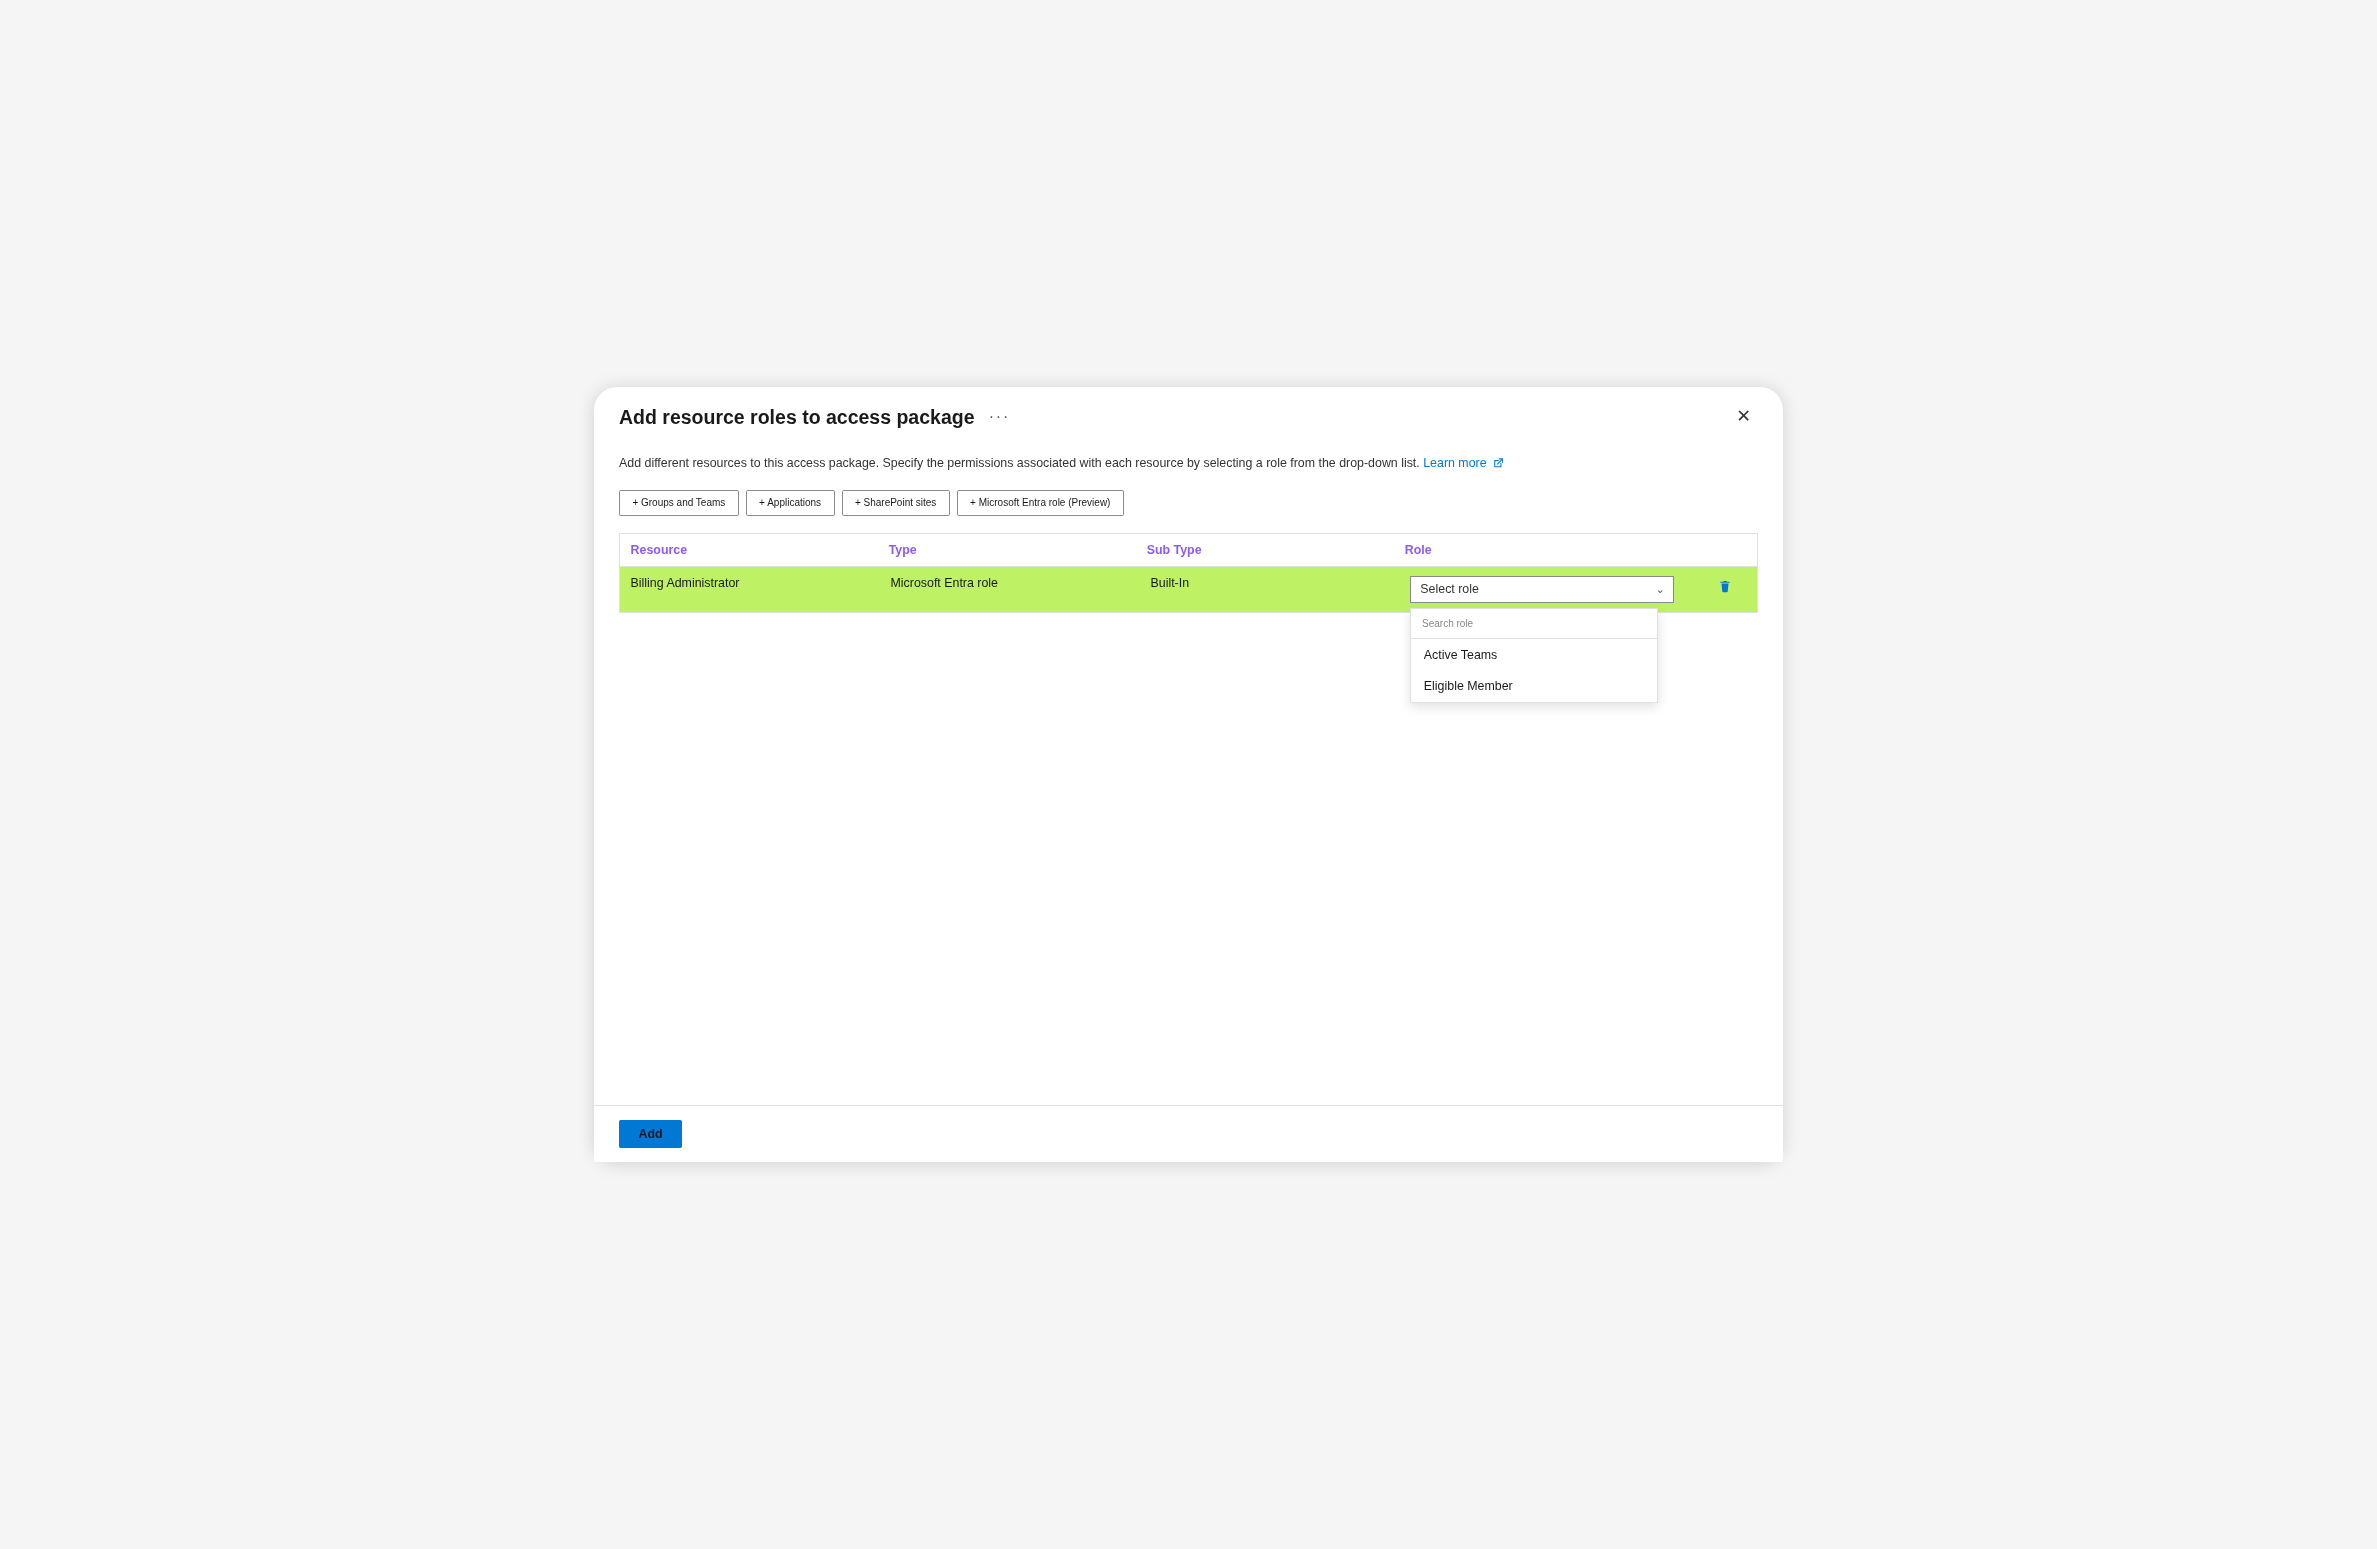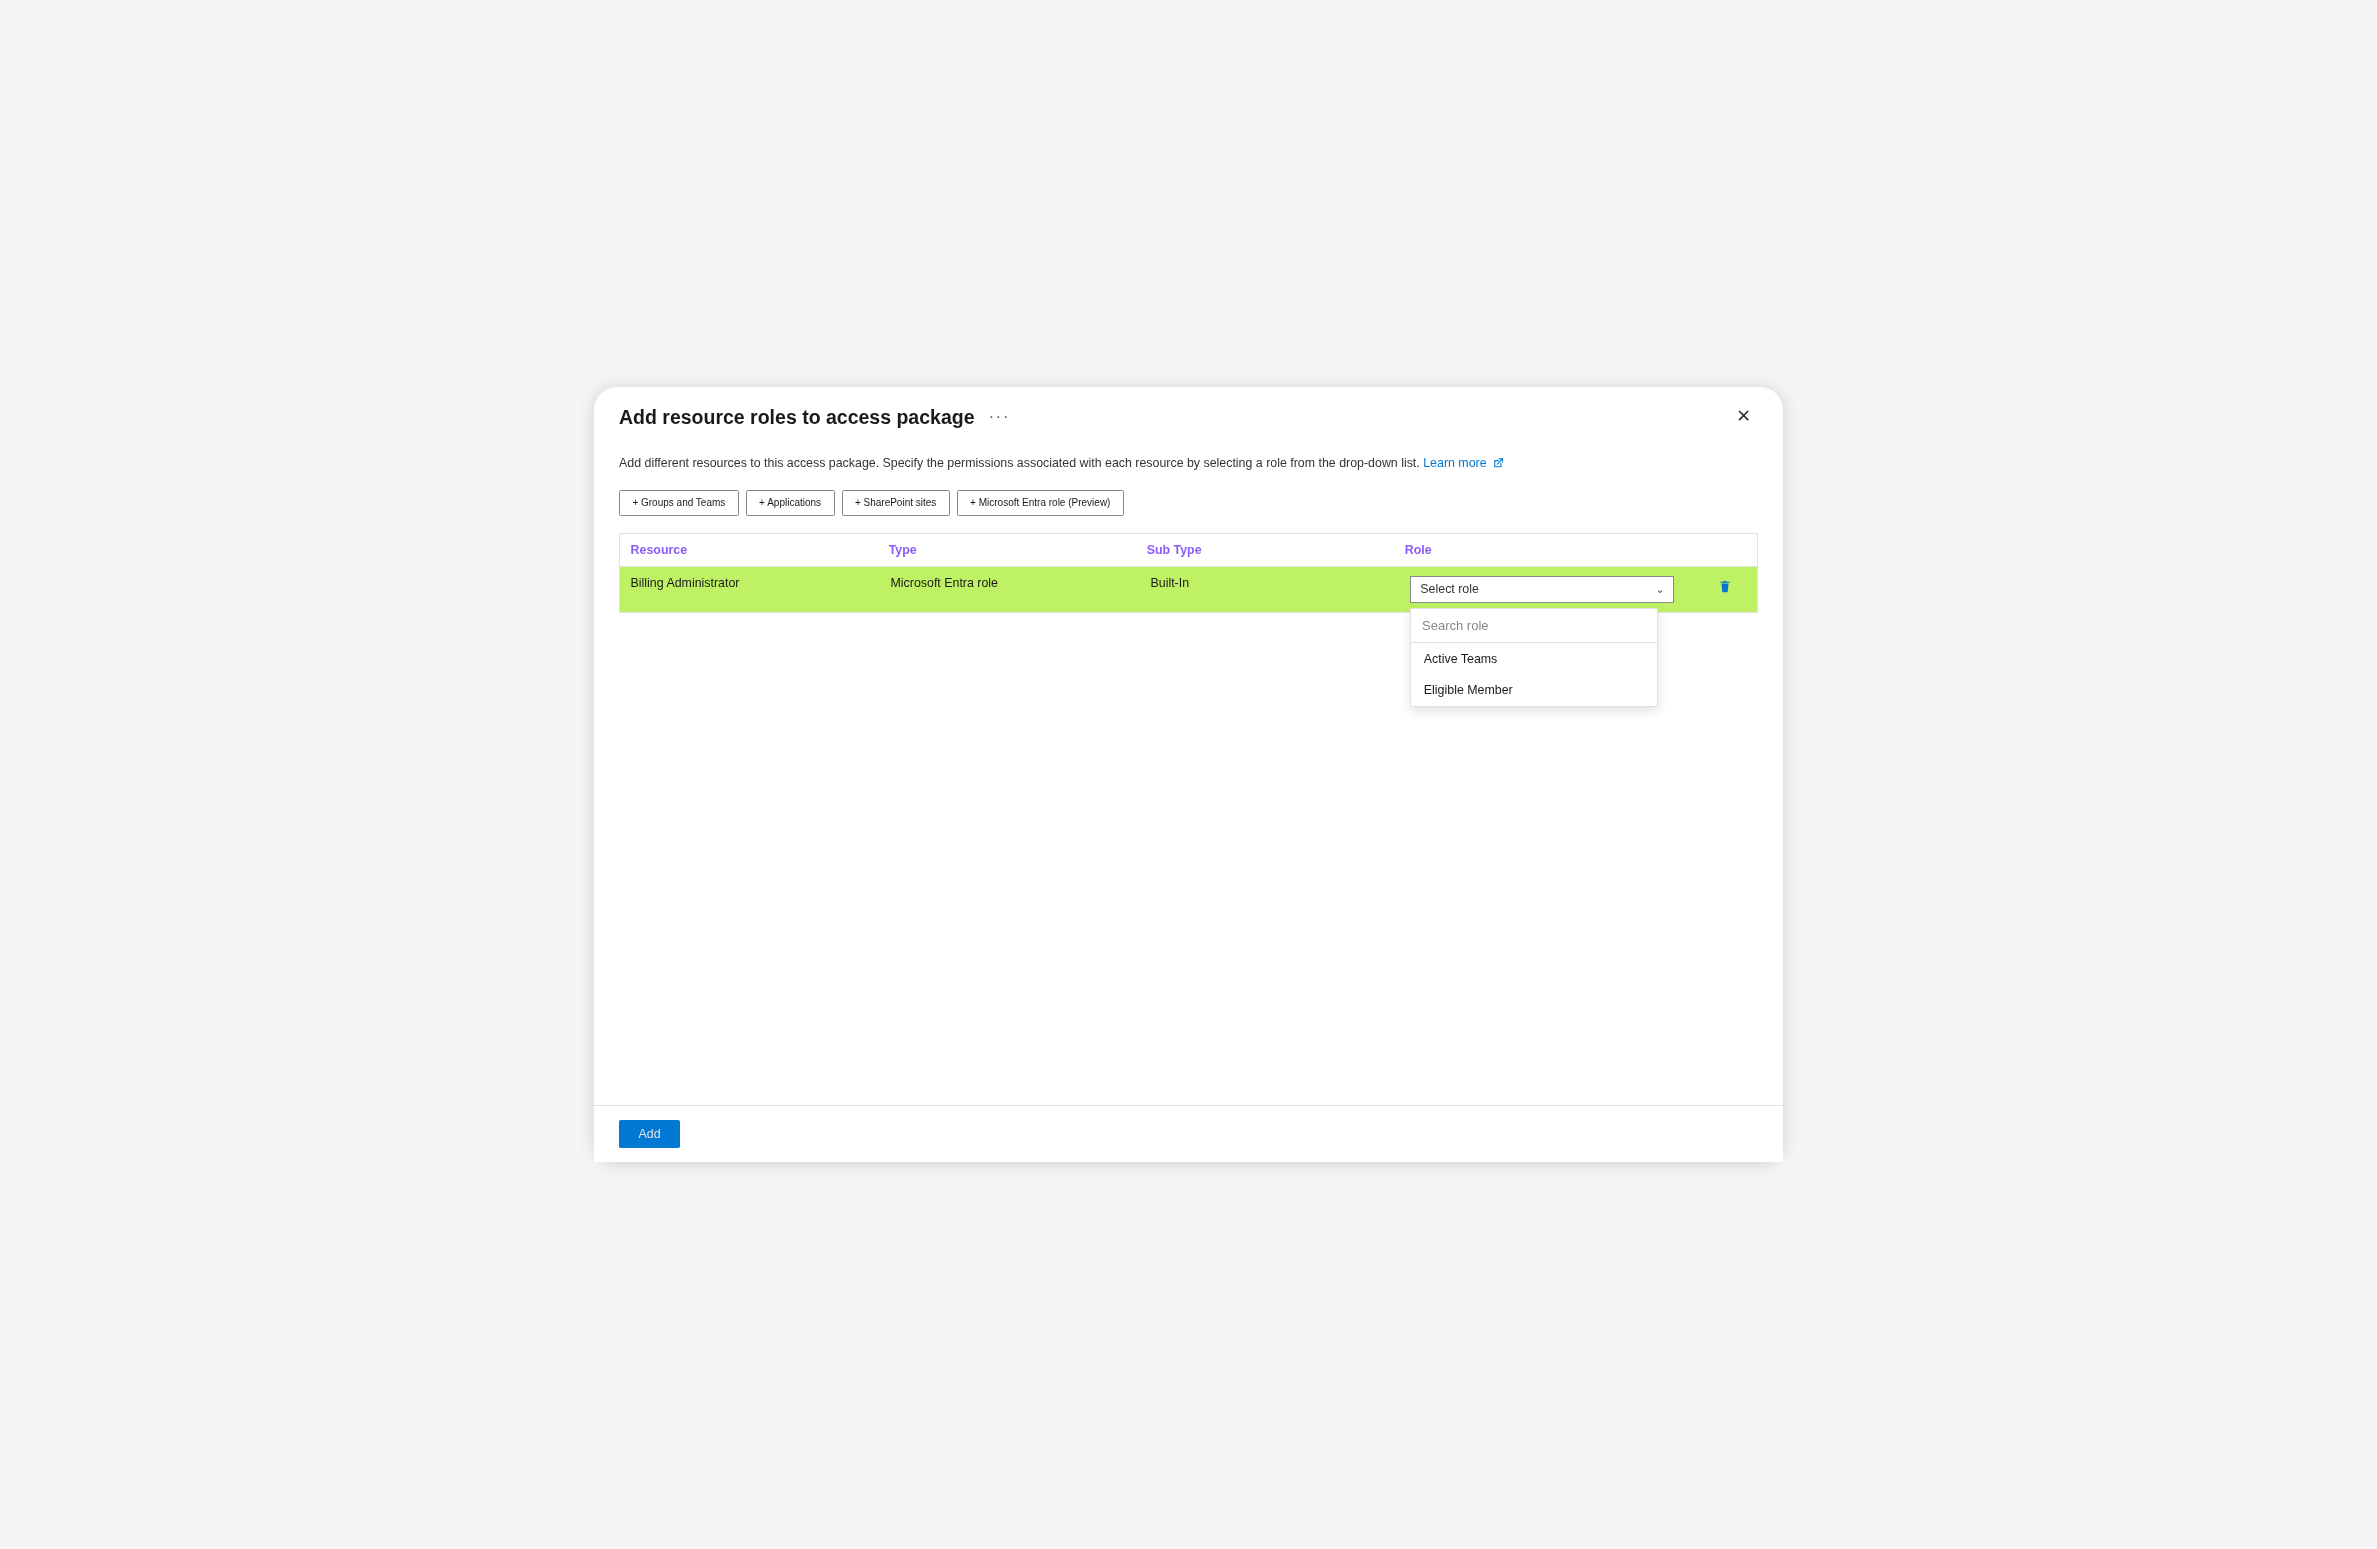--- a/index.html
+++ b/index.html
@@ -178,21 +178,21 @@
       z-index: 100;
       min-width: 248px;
       width: 248px;
     }
 
     .search-role-input {
       width: 100%;
       border: none;
       border-bottom: 0.9px solid #e0e0e0;
       padding: 8.9px 10.6px;
-      font-size: 13px;
+      font-size: 10px;
       color: #333;
       outline: none;
     }
 
     .search-role-input::placeholder {
       color: #888;
     }
 
     .dropdown-item {
       padding: 8.9px 12.4px;
@@ -215,25 +215,25 @@
 
     .dialog-footer {
       padding: 14px 25px;
       border-top: 0.9px solid #e0e0e0;
       background: #ffffff;
       margin-top: auto;
     }
 
     .add-btn {
       background: #0078d4;
-      color: #e5e5e5;
+      color: #0f172a;
       border: none;
       padding: 7px 19.5px;
       font-size: 12.4px;
-      font-weight: 400;
+      font-weight: 700;
       cursor: pointer;
       border-radius: 1.8px;
     }
 
     
     .trash-icon {
       width: 14px;
       height: 14px;
     }
 

